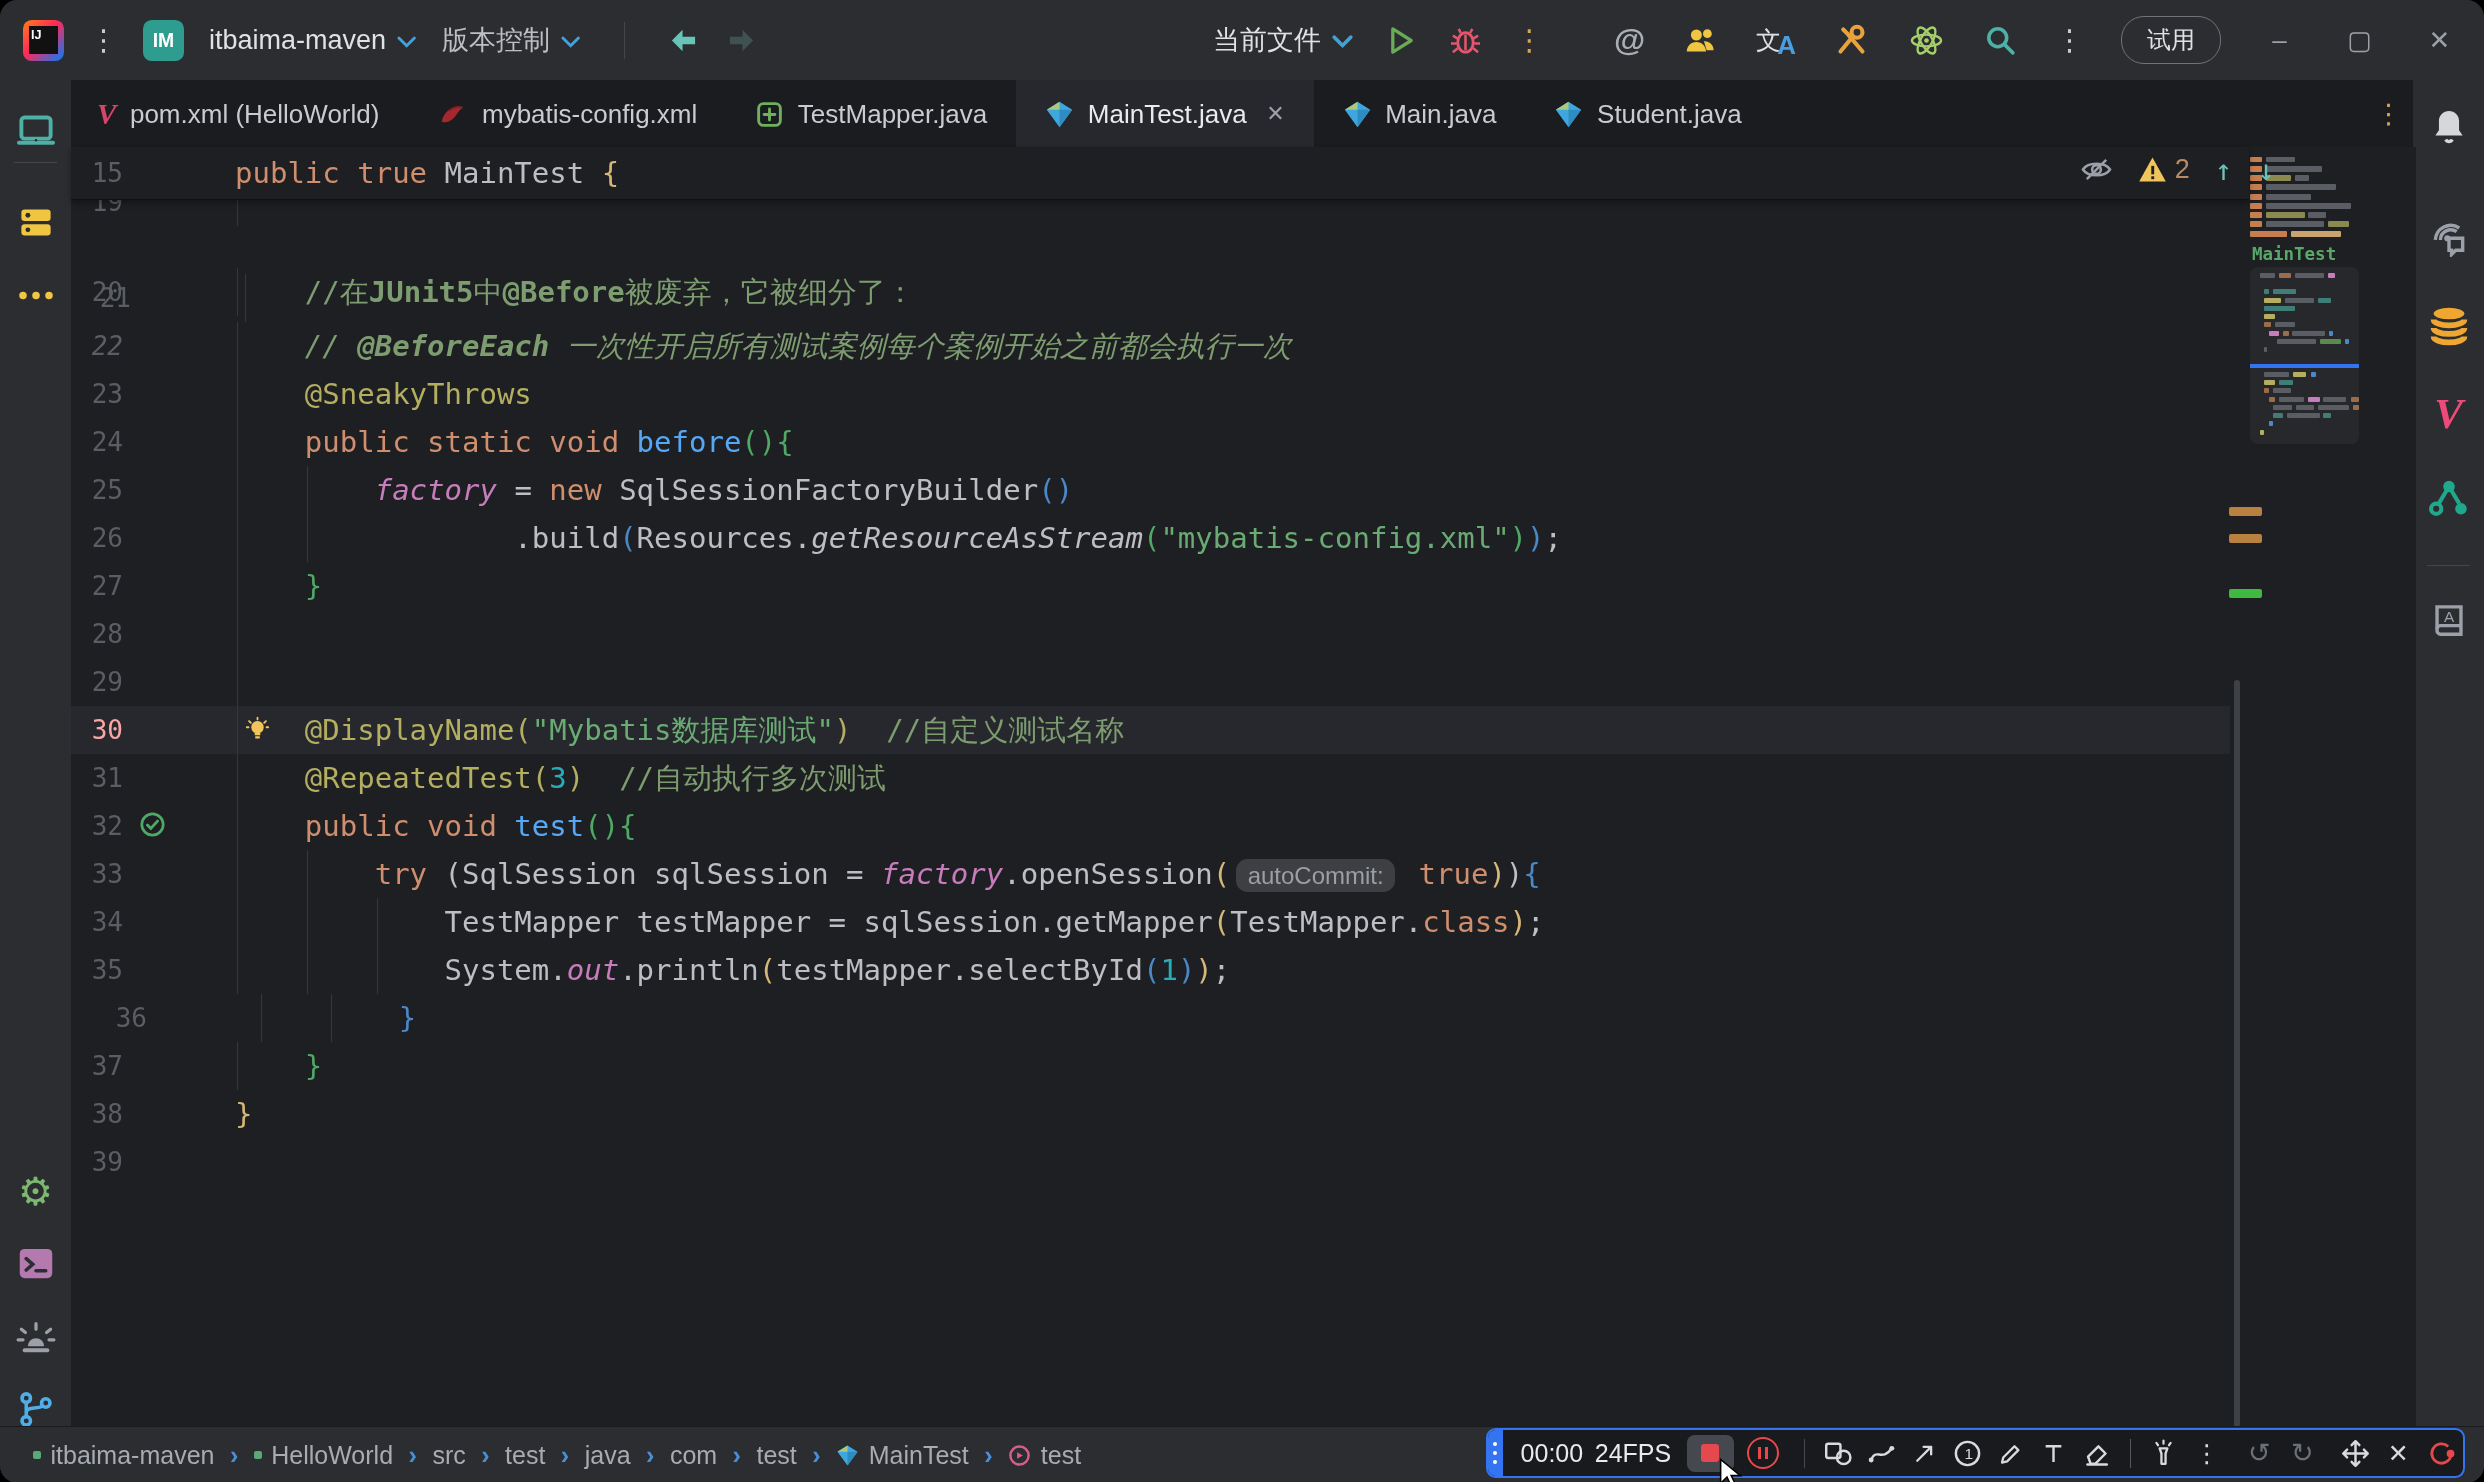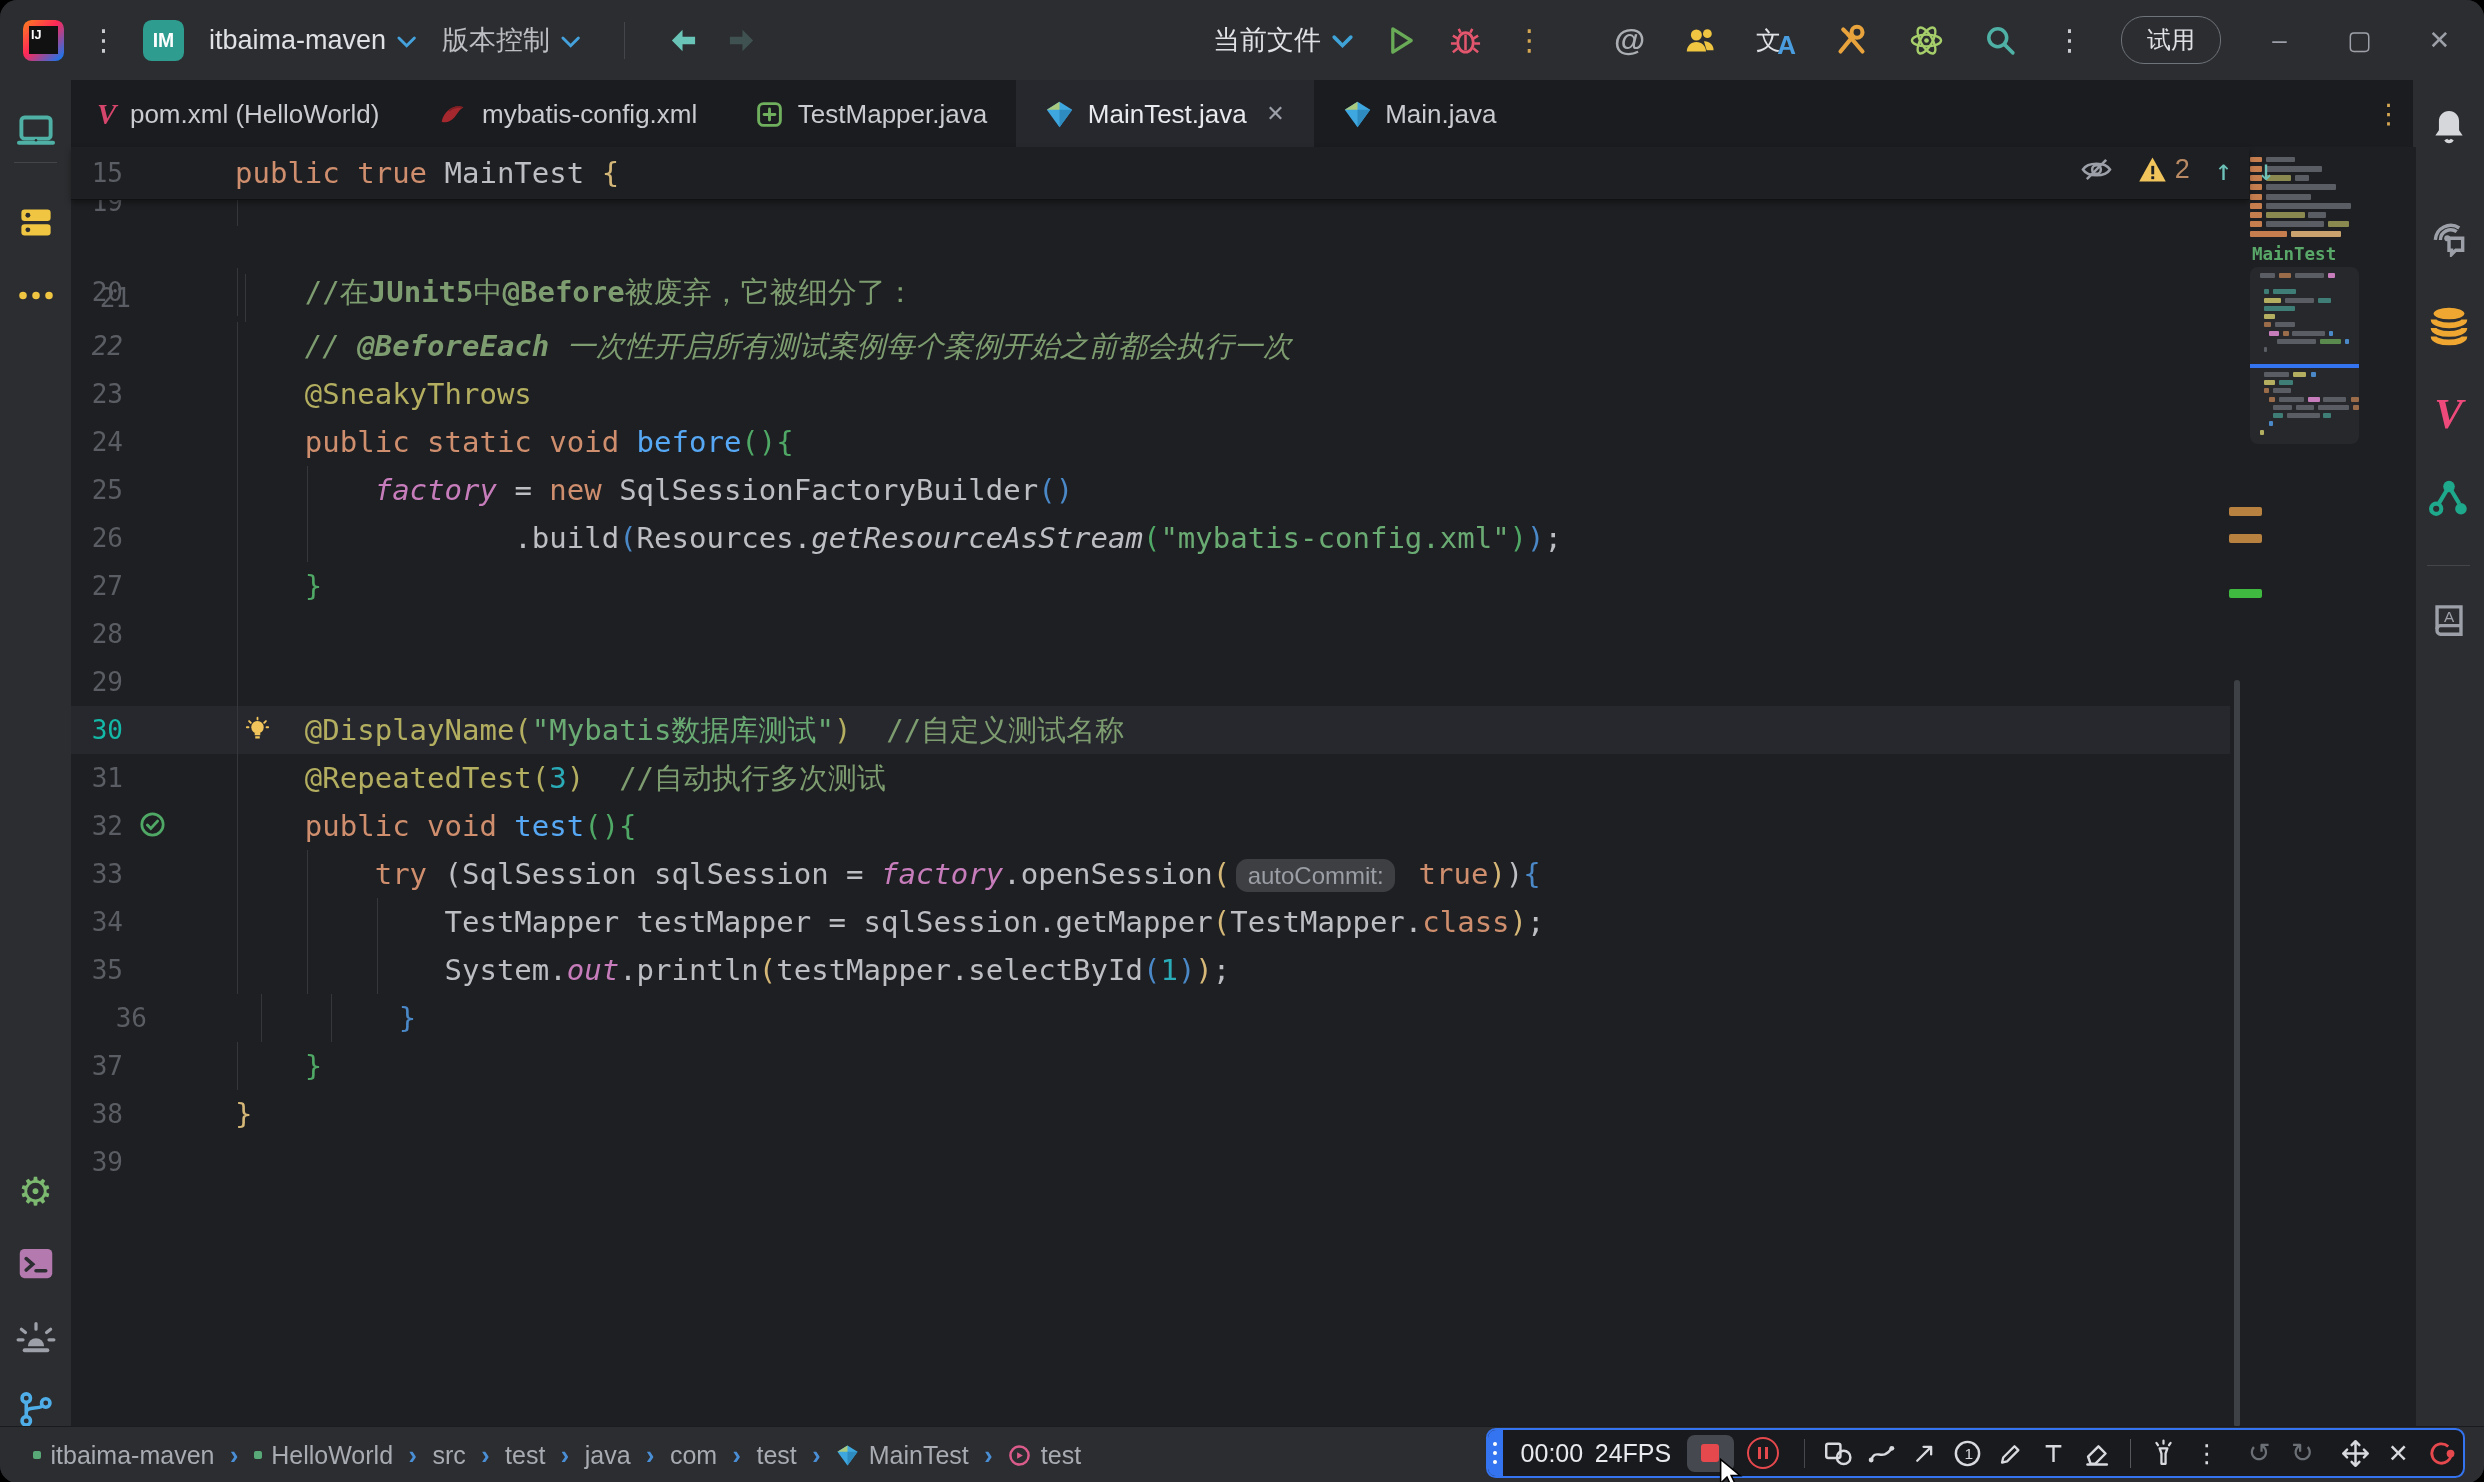--- a/index.html
+++ b/index.html
@@ -45,21 +45,21 @@
   .strip .s-icon{position:absolute;left:50%;transform:translateX(-50%);}
   .strip .s-div{position:absolute;left:13.6px;right:13.6px;height:1px;background:#43454A;}
 
   
   .editor{position:absolute;left:71px;top:147px;width:2345px;height:1279px;background:#1E1F22;
           font-family:"DejaVu Sans Mono",monospace;}
   .row{position:absolute;left:0;width:2159px;height:48px;}
   .row.hl{background:#26282E;}
   .ln{position:absolute;left:0;top:0;width:52px;height:48px;line-height:48px;text-align:right;
       color:#5A5D63;font-size:26px;}
-  .row.hl .ln{color:#14b8a6;}
+  .row.hl .ln{color:#fca5a5;}
   .code{position:absolute;left:164px;top:0;height:48px;line-height:48px;font-size:29px;white-space:pre;color:#BCBEC4;}
   .guide{position:absolute;top:0;width:1px;height:48px;background:#35373C;}
   .tk-def{color:#BCBEC4}.tk-kw{color:#CF8E6D}.tk-ann{color:#B3AE60}.tk-str{color:#6AAB73}
   .tk-com{color:#7D9C6F}.tk-comb{color:#7D9C6F;font-weight:700}.tk-mth{color:#56A8F5}
   .tk-fld{color:#C77DBB;font-style:italic}.tk-num{color:#2AACB8}
   .tk-br1{color:#D5B778}.tk-br2{color:#4FA865}.tk-br3{color:#4A88C7}
   .tk-itl{color:#BCBEC4;font-style:italic}
   .tk-hint{background:#3D3F43;color:#9B9EA5;border-radius:11.6px;padding:2.9px 11.6px;margin:0 5.8px;
            font-size:24px;font-family:"Liberation Sans",sans-serif;}
   .gut-ico{position:absolute;top:8.7px;}
@@ -258,20 +258,30 @@
         <div class="tab">
           <span class="icon-btn">
             <svg width="29" height="29" viewBox="0 0 24 24" fill="none">
               <polygon points="12,1.5 22.5,8 12,22.5 1.5,8" fill="#3FA7E0"></polygon>
               <polygon points="12,1.5 1.5,8 12,8" fill="#A9C97F"></polygon>
               <polygon points="22.5,8 12,22.5 12,8" fill="#2F8CC0"></polygon>
             </svg>
           </span>
           <span>Main.java</span>
         </div>
+        <div class="tab">
+          <span class="icon-btn">
+            <svg width="29" height="29" viewBox="0 0 24 24" fill="none">
+              <polygon points="12,1.5 22.5,8 12,22.5 1.5,8" fill="#3FA7E0"></polygon>
+              <polygon points="12,1.5 1.5,8 12,8" fill="#A9C97F"></polygon>
+              <polygon points="22.5,8 12,22.5 12,8" fill="#2F8CC0"></polygon>
+            </svg>
+          </span>
+          <span>Student.java</span>
+        </div>
       </div>
   </div>
   <span class="tab-kebab">⋮</span>
 
   <div class="strip left" id="strip-left">
       <span class="icon-btn s-icon" style="top: 31px;">
         <svg width="43" height="39" viewBox="0 0 24 24" fill="none">
           <rect x="3" y="4" width="18" height="13" rx="2" stroke="#4FB0A5" stroke-width="2.4"></rect>
           <path d="M1.5 19.5h21" stroke="#4FB0A5" stroke-width="2.4" stroke-linecap="round"></path>
           <circle cx="12" cy="18" r="0.8" fill="#2B2D30"></circle>

